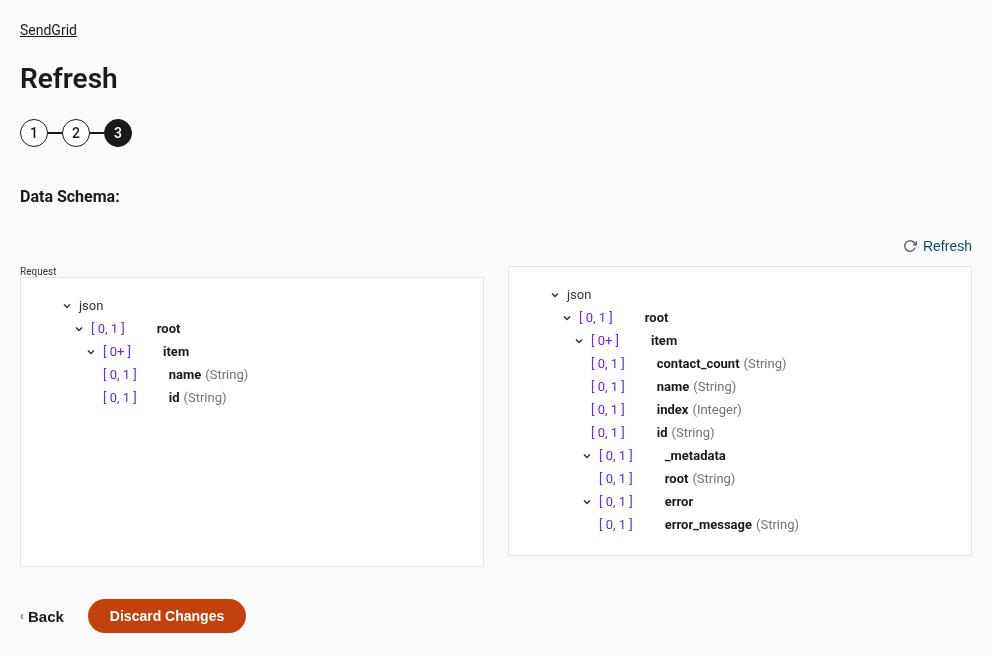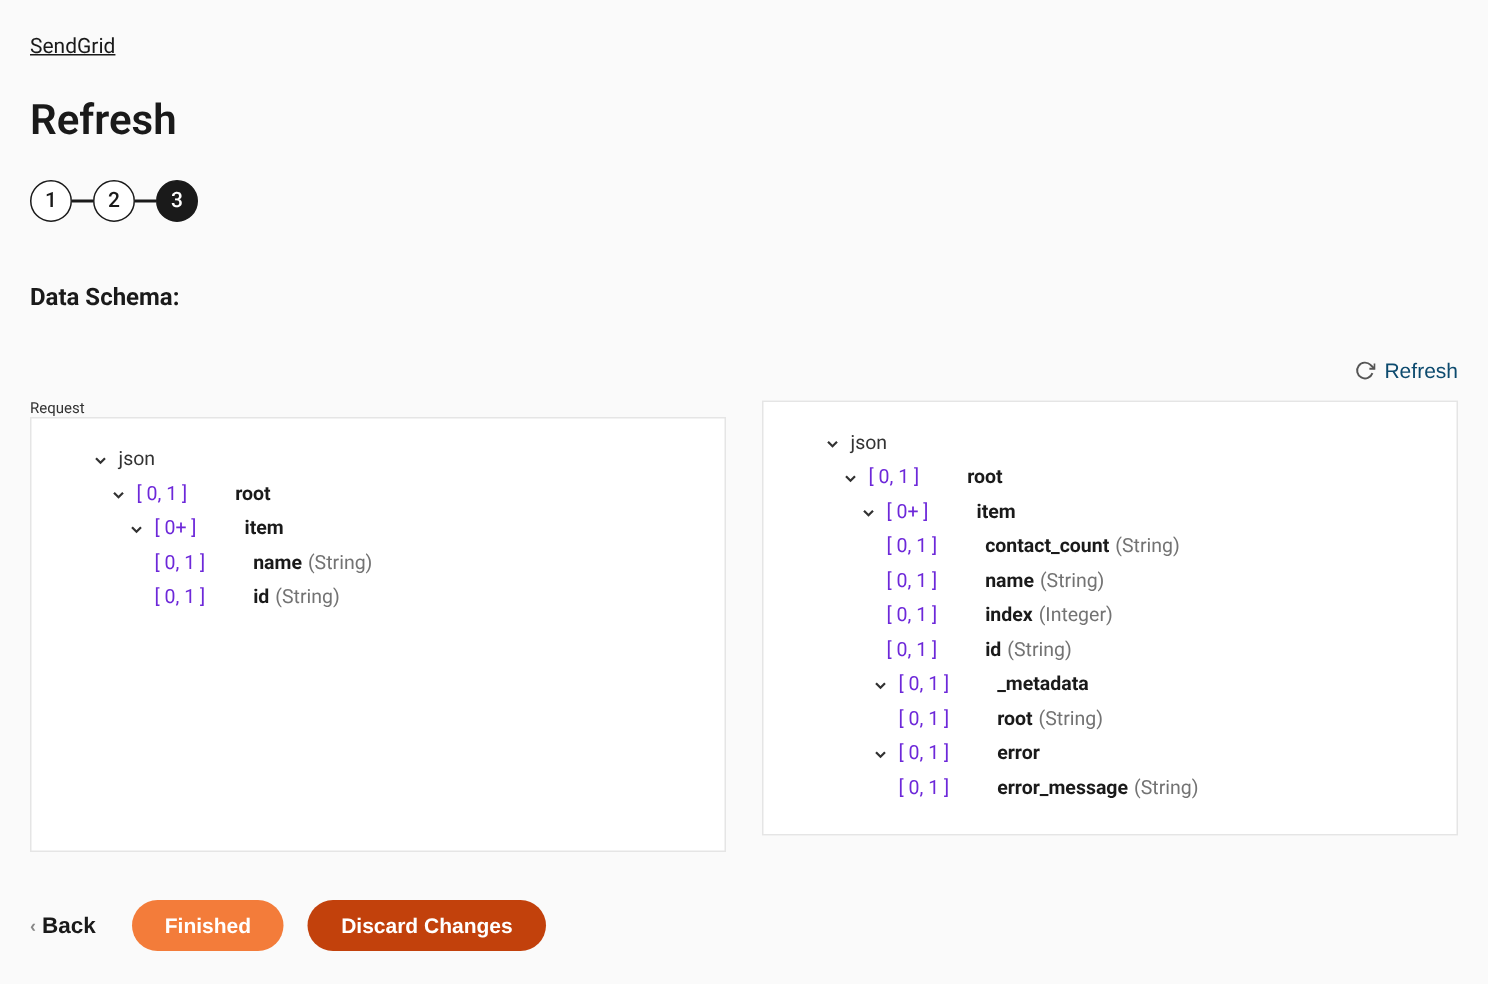--- a/index.html
+++ b/index.html
@@ -339,18 +339,17 @@
 
     </div>
   </div>
 </div>
 
 <div class="footer">
   <button class="back-link">
     <span class="back-chevron">‹</span>
     <span>Back</span>
   </button>
-  <button class="btn primary">Finished</button>
   <button class="btn secondary">Discard Changes</button>
 </div>
 
 
 
 
 </body></html>

